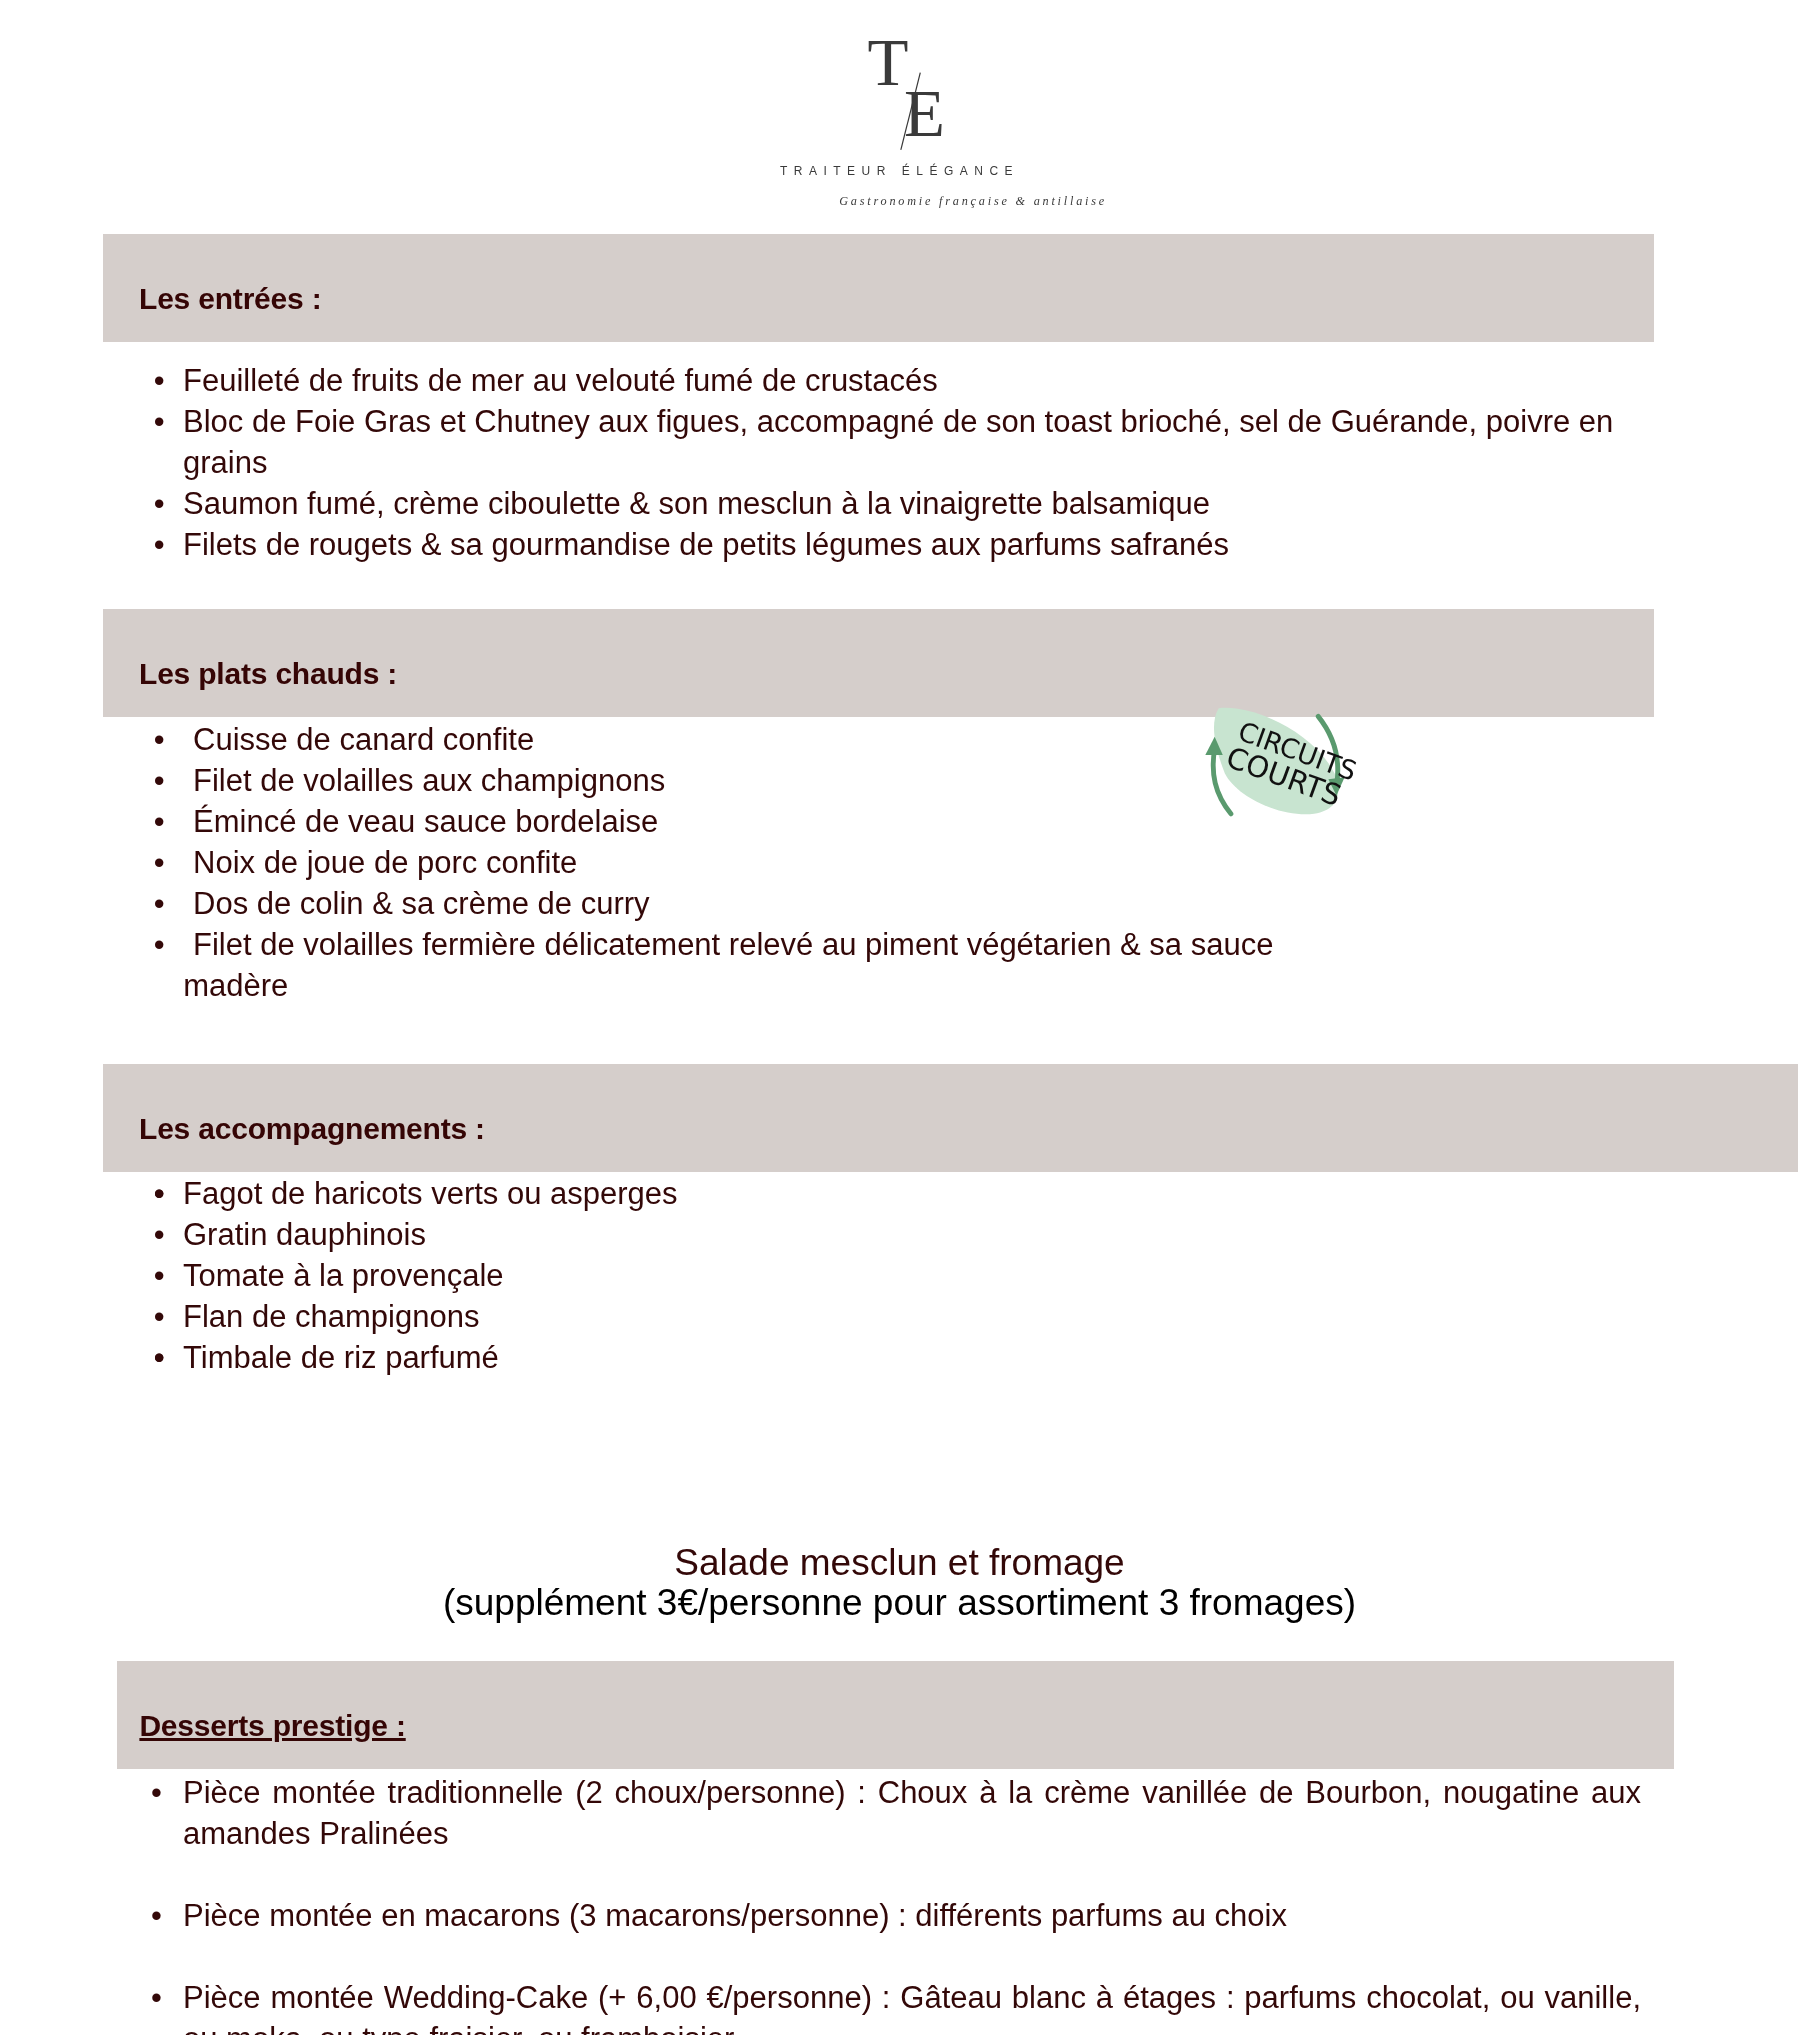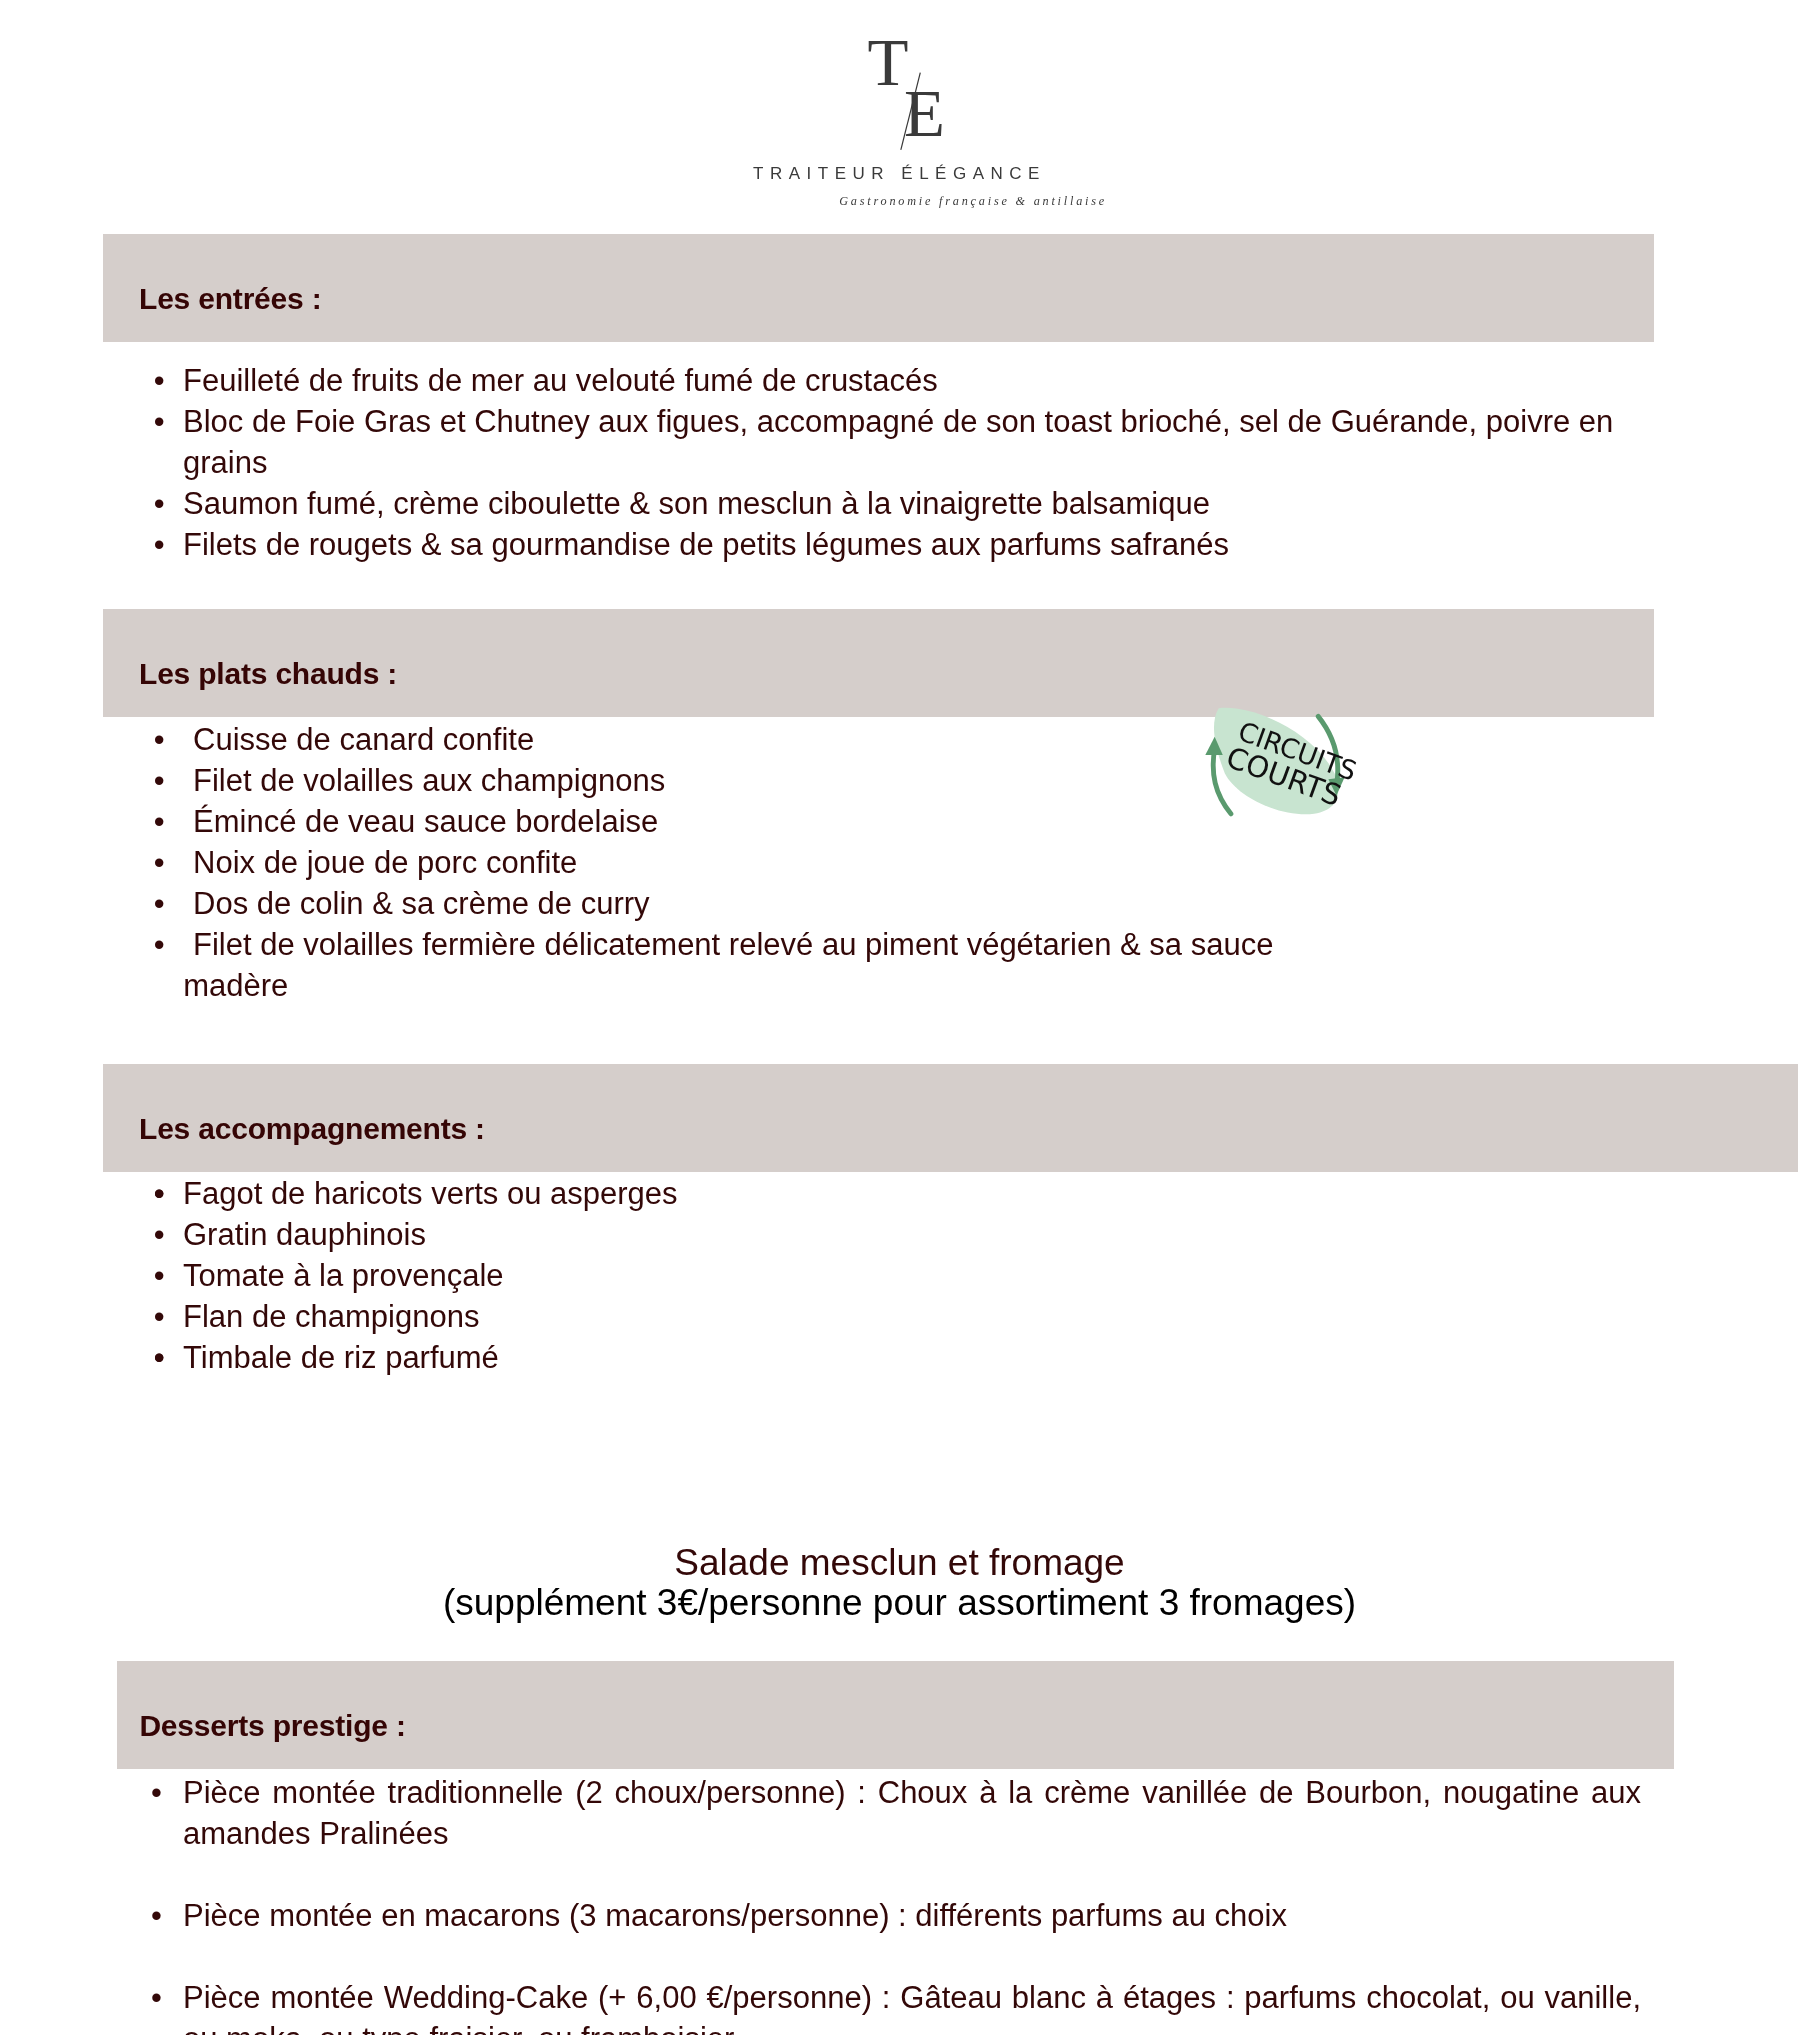--- a/index.html
+++ b/index.html
@@ -4,21 +4,21 @@
   <style>
     html, body { margin: 0; padding: 0; background: #ffffff; }
     body { width: 1799px; height: 2544px; position: relative; overflow: hidden;
            font-family: "Liberation Sans", sans-serif; color: #330808; }
     .abs { position: absolute; }
 
     
     .logo { left: 692px; top: 24.4px; width: 415px; height: 171px; }
     .logo svg { position: absolute; left: 147px; top: 4.1px; }
     .brand-name { position: absolute; left: 0; width: 415px; top: 140px; text-align: center;
-      font-family: "Liberation Sans", sans-serif; font-size: 17px; letter-spacing: 6.5px; color: #3a3a3a; }
+      font-family: "Liberation Sans", sans-serif; font-size: 12px; letter-spacing: 6.5px; color: #3a3a3a; }
     .brand-tagline { position: absolute; left: 0; width: 415px; top: 170px; text-align: right;
       font-family: "Liberation Serif", serif; font-style: italic; font-size: 12.2px; letter-spacing: 2.8px; color: #3a3a3a; }
 
     
     .band { position: absolute; background: #d5cecb; height: 108px; }
     .band-title { position: absolute; left: 36px; top: 48px; font-family: "Liberation Sans", sans-serif;
       font-weight: bold; font-size: 30px; color: #350505; white-space: nowrap; letter-spacing: -0.2px; }
 
     
     ul.menu { position: absolute; margin: 0; padding: 0; list-style: none; }
@@ -94,21 +94,21 @@
   <li><span class="bullet">•</span><span class="txt">Tomate à la provençale</span></li>
   <li><span class="bullet">•</span><span class="txt">Flan de champignons</span></li>
   <li><span class="bullet">•</span></li>
   <li><span class="bullet">•</span><span class="txt">Timbale de riz parfumé</span></li>
 </ul>
 
 <div class="center-text" style="top:1542px; color:#330808;">Salade mesclun et fromage</div>
 <div class="center-text" style="top:1582px; color:#000;">(supplément 3€/personne pour assortiment 3 fromages)</div>
 
 <div class="band" style="left:117px; top:1661px; width:1557px;">
-  <div class="band-title" style="left:22.4px;">Desserts prestige :</div>
+  <div class="band-title" style="left:22.4px;text-decoration:underline;">Desserts prestige :</div>
 </div>
 <ul class="menu justify" style="left:151px; top:1772px; width:1490px;">
   <li style="margin-bottom:41px;"><span class="bullet">•</span><span class="txt">Pièce montée traditionnelle (2 choux/personne) : Choux à la crème vanillée de Bourbon, nougatine aux amandes Pralinées</span></li>
   <li style="margin-bottom:41px;"><span class="bullet">•</span><span class="txt">Pièce montée en macarons (3 macarons/personne) : différents parfums au choix</span></li>
   <li style="margin-bottom:41px;"><span class="bullet">•</span><span class="txt">Pièce montée Wedding-Cake (+ 6,00 €/personne) : Gâteau blanc à étages : parfums chocolat, ou vanille, ou moka, ou type fraisier, ou framboisier</span></li>
 
 </ul>
 
 
 </body></html>

